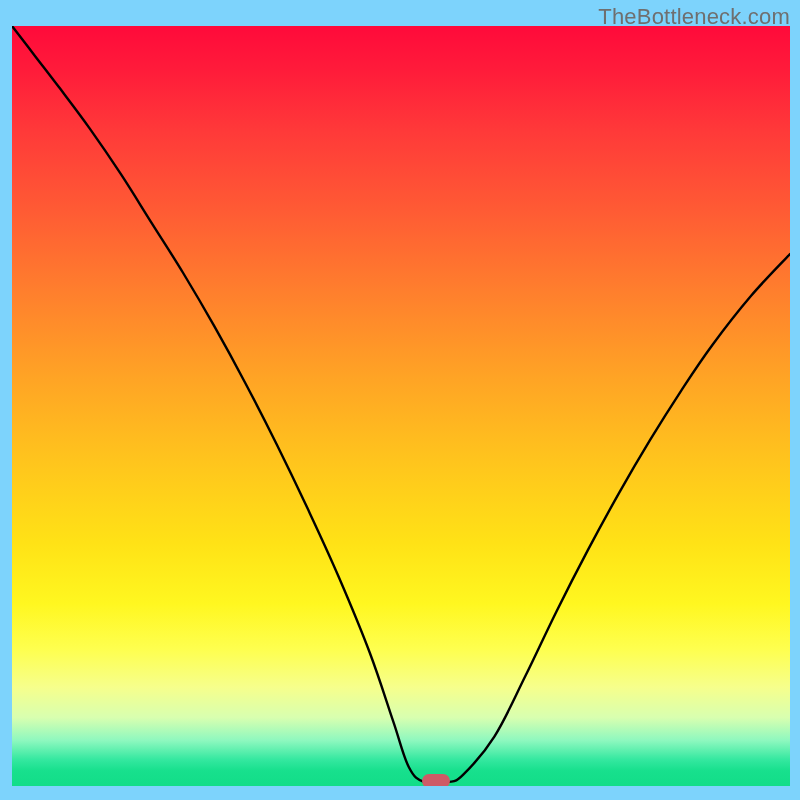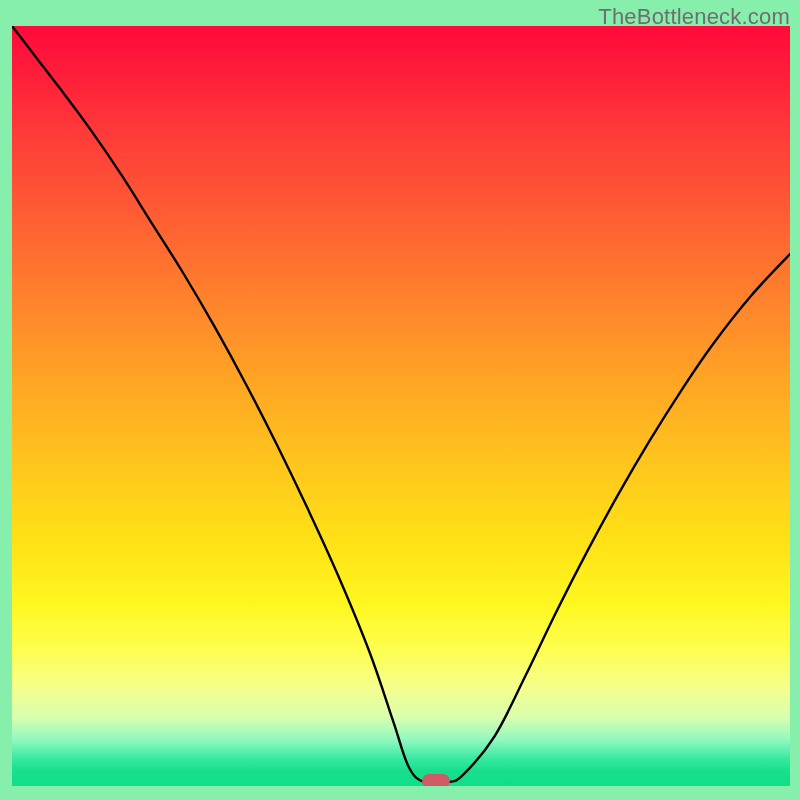--- a/index.html
+++ b/index.html
@@ -8,21 +8,21 @@
     width: 800px;
     height: 800px;
     background: #000;
     overflow: hidden;
     font-family: Arial, Helvetica, sans-serif;
   }
   .frame {
     position: relative;
     width: 800px;
     height: 800px;
-    background: #86efac;
+    background: #7dd3fc;
     text-align: right;
   }
   .watermark {
     position: absolute;
     top: 4px;
     right: 10px;
     color: #6f6f6f;
     font-size: 22px;
     font-weight: 500;
     letter-spacing: 0.2px;

